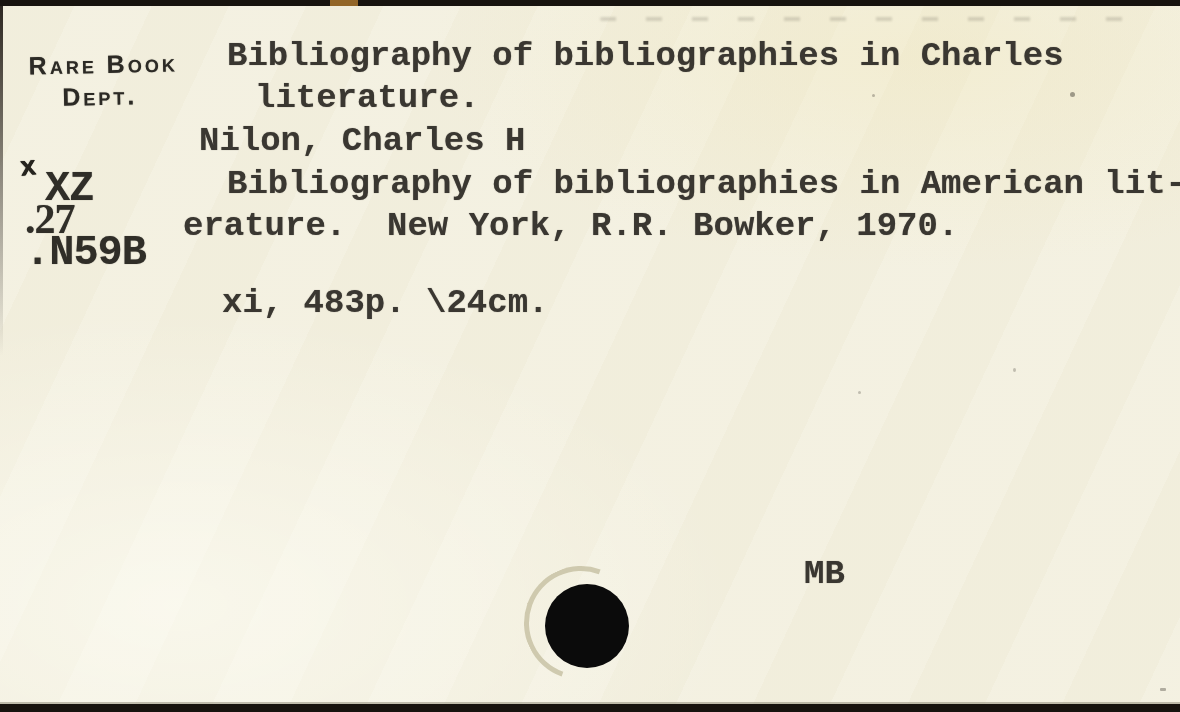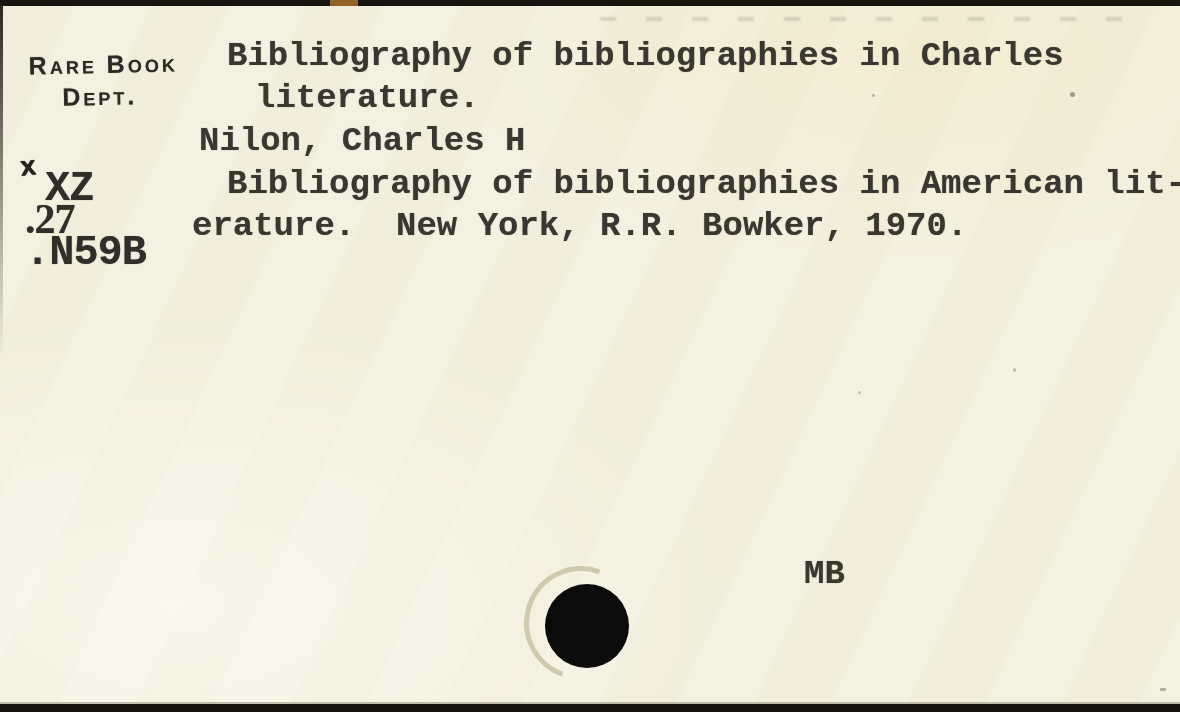--- a/index.html
+++ b/index.html
@@ -96,21 +96,22 @@
 
   <div class="callnum-sup">x</div>
   <div class="tw cn" style="left:45px; top:168px;">XZ</div>
   <div class="tw cn" style="left:25px; top:198px;font-family:Liberation Serif, serif;">.27</div>
   <div class="tw cn" style="left:25px; top:232px;">.N59B</div>
 
   <div class="tw" style="left:227px; top:39px;">Bibliography of bibliographies in Charles</div>
   <div class="tw" style="left:255px; top:81px;text-align:right;">literature.</div>
   <div class="tw" style="left:183px; top:124px;margin-left:16px;">Nilon, Charles H</div>
   <div class="tw" style="left:227px; top:167px;">Bibliography of bibliographies in American lit-</div>
-  <div class="tw" style="left:192px; top:209px;">erature.  New York, R.R. Bowker, 1970.</div>
+  <div class="tw" style="left:183px; top:209px;">erature.  New York, R.R. Bowker, 1970.</div>
+  <div class="tw" style="left:222px; top:286px;">xi, 483p. \24cm.</div>
 
   <div class="hole-ring"></div>
   <div class="hole"></div>
 
   <div class="tw" style="left:804px; top:557px;">MB</div>
 
   <div class="speck" style="left:1070px; top:92px; width:5px; height:5px; opacity:.5;"></div>
   <div class="speck" style="left:872px; top:94px; width:3px; height:3px; opacity:.35;"></div>
   <div class="speck" style="left:858px; top:391px; width:3px; height:3px; opacity:.3;"></div>
   <div class="speck" style="left:1013px; top:368px; width:3px; height:4px; opacity:.3;"></div>

